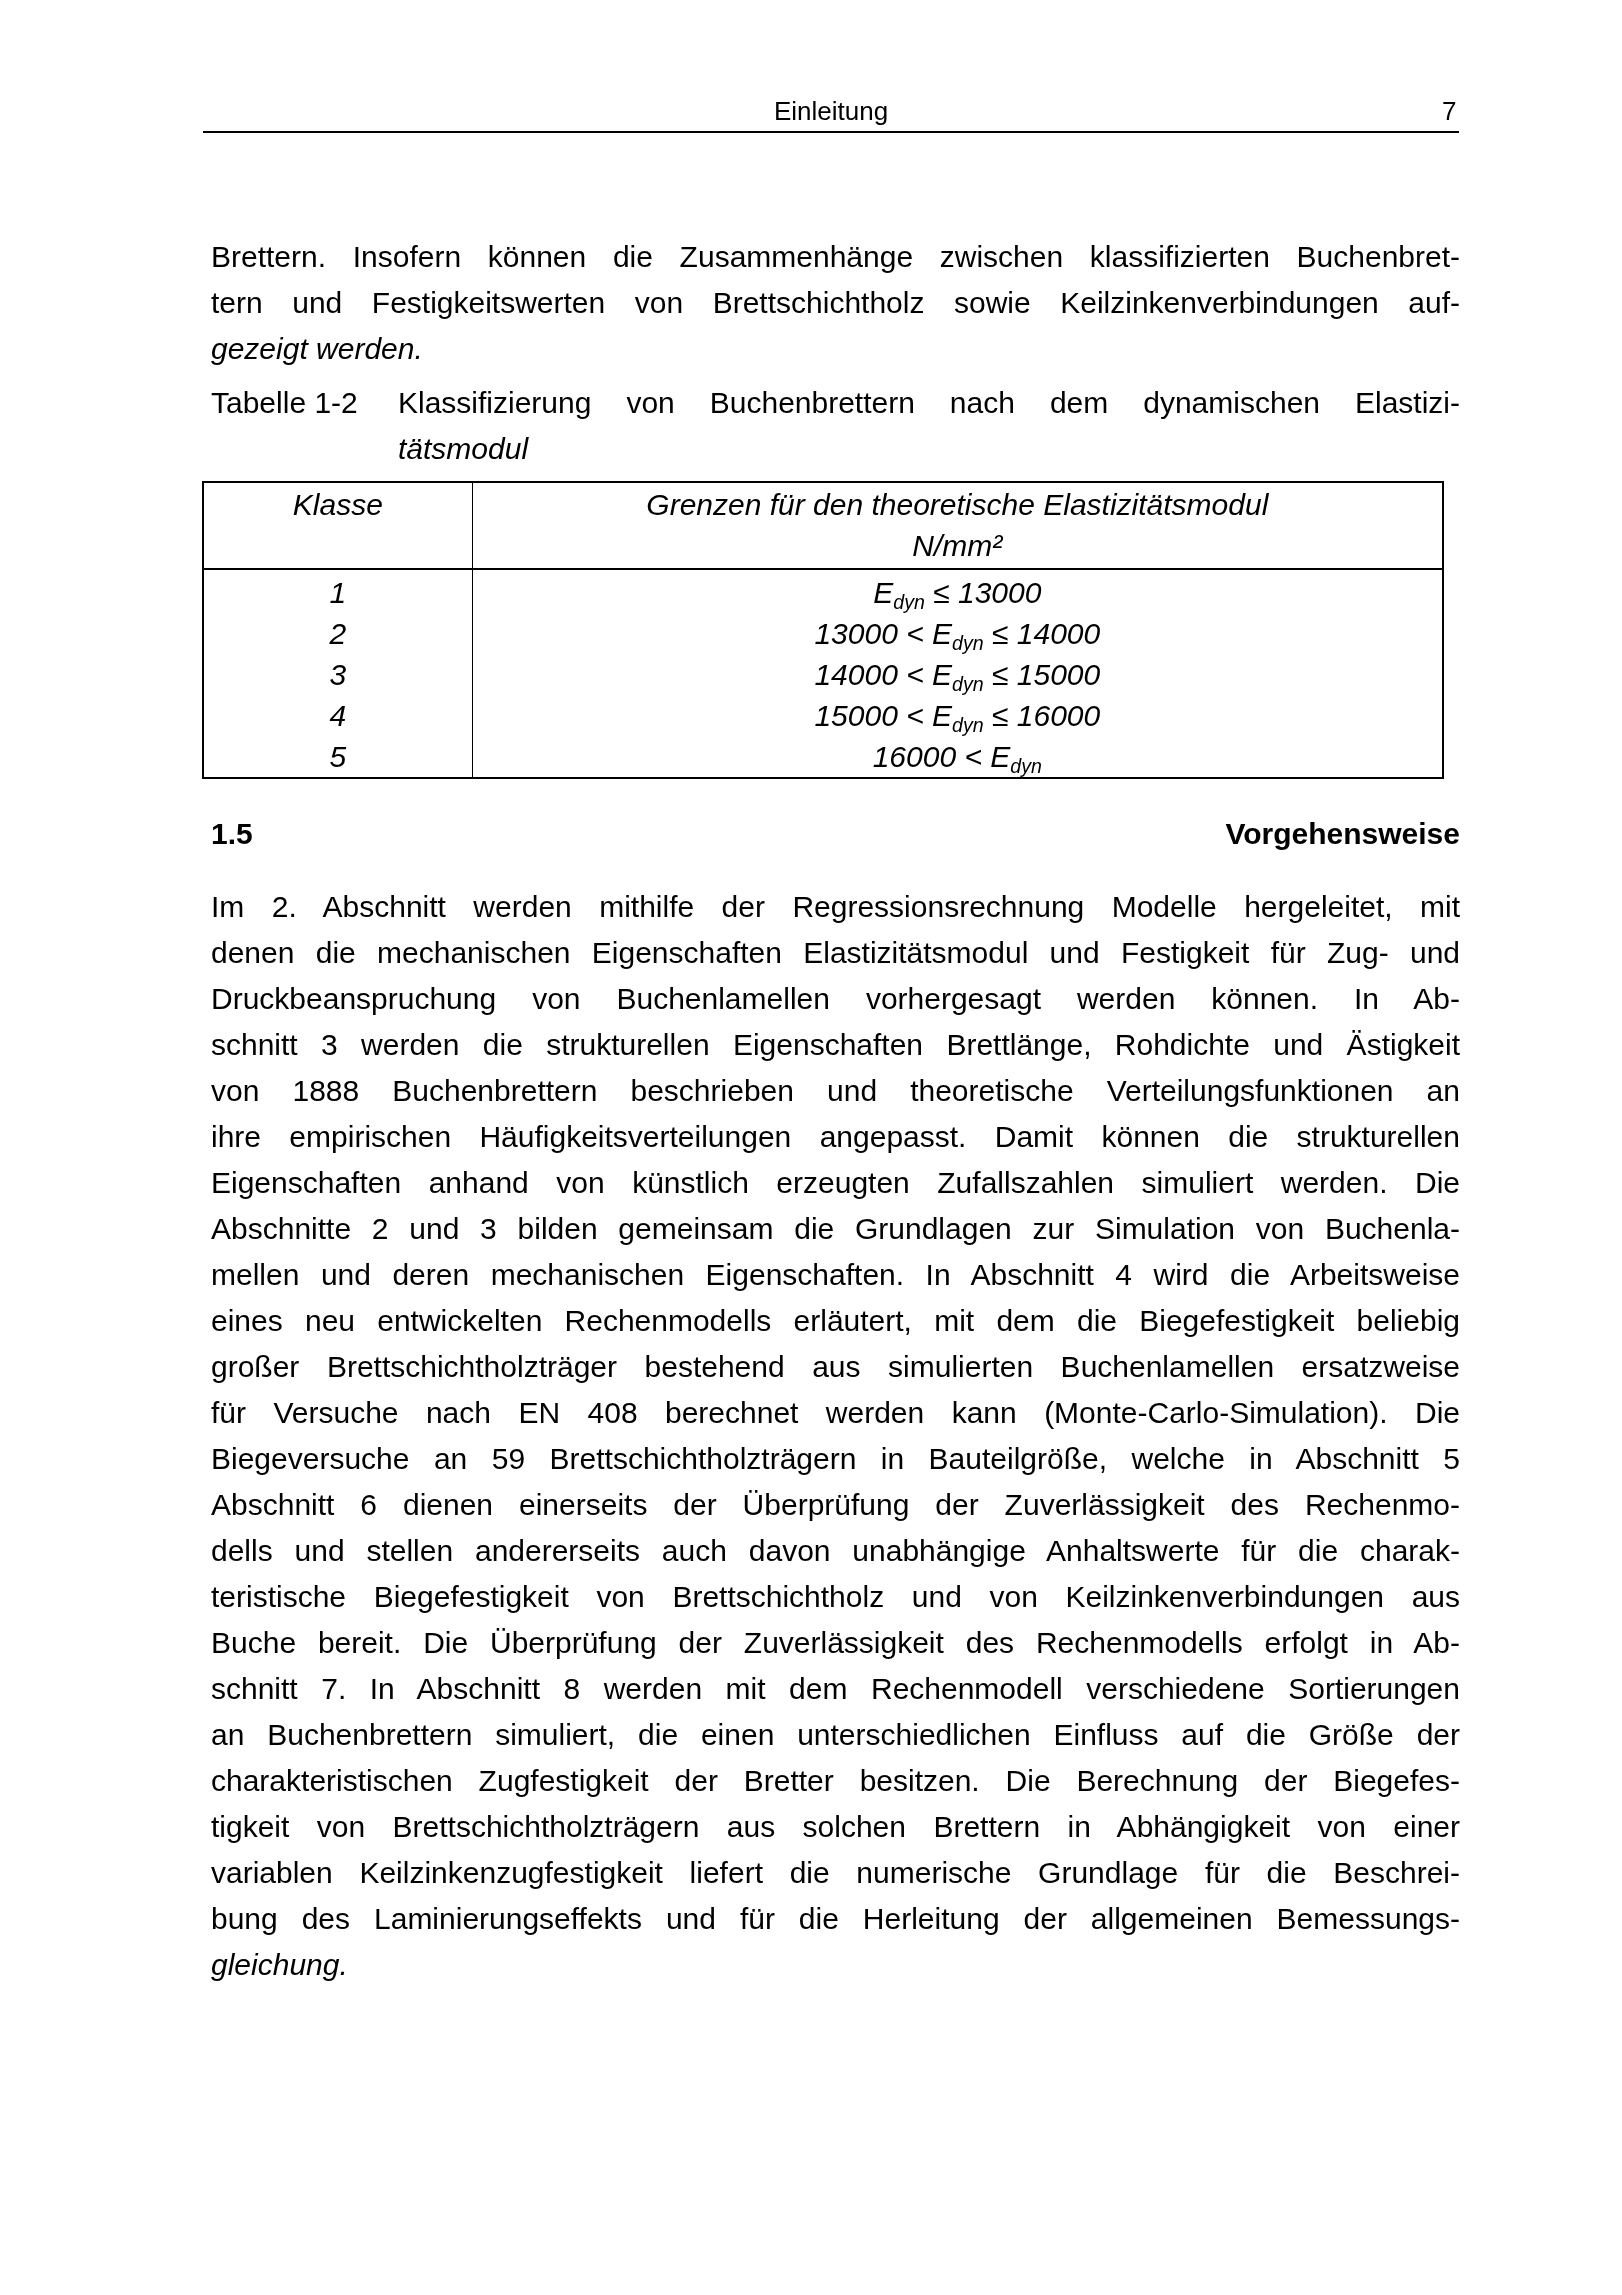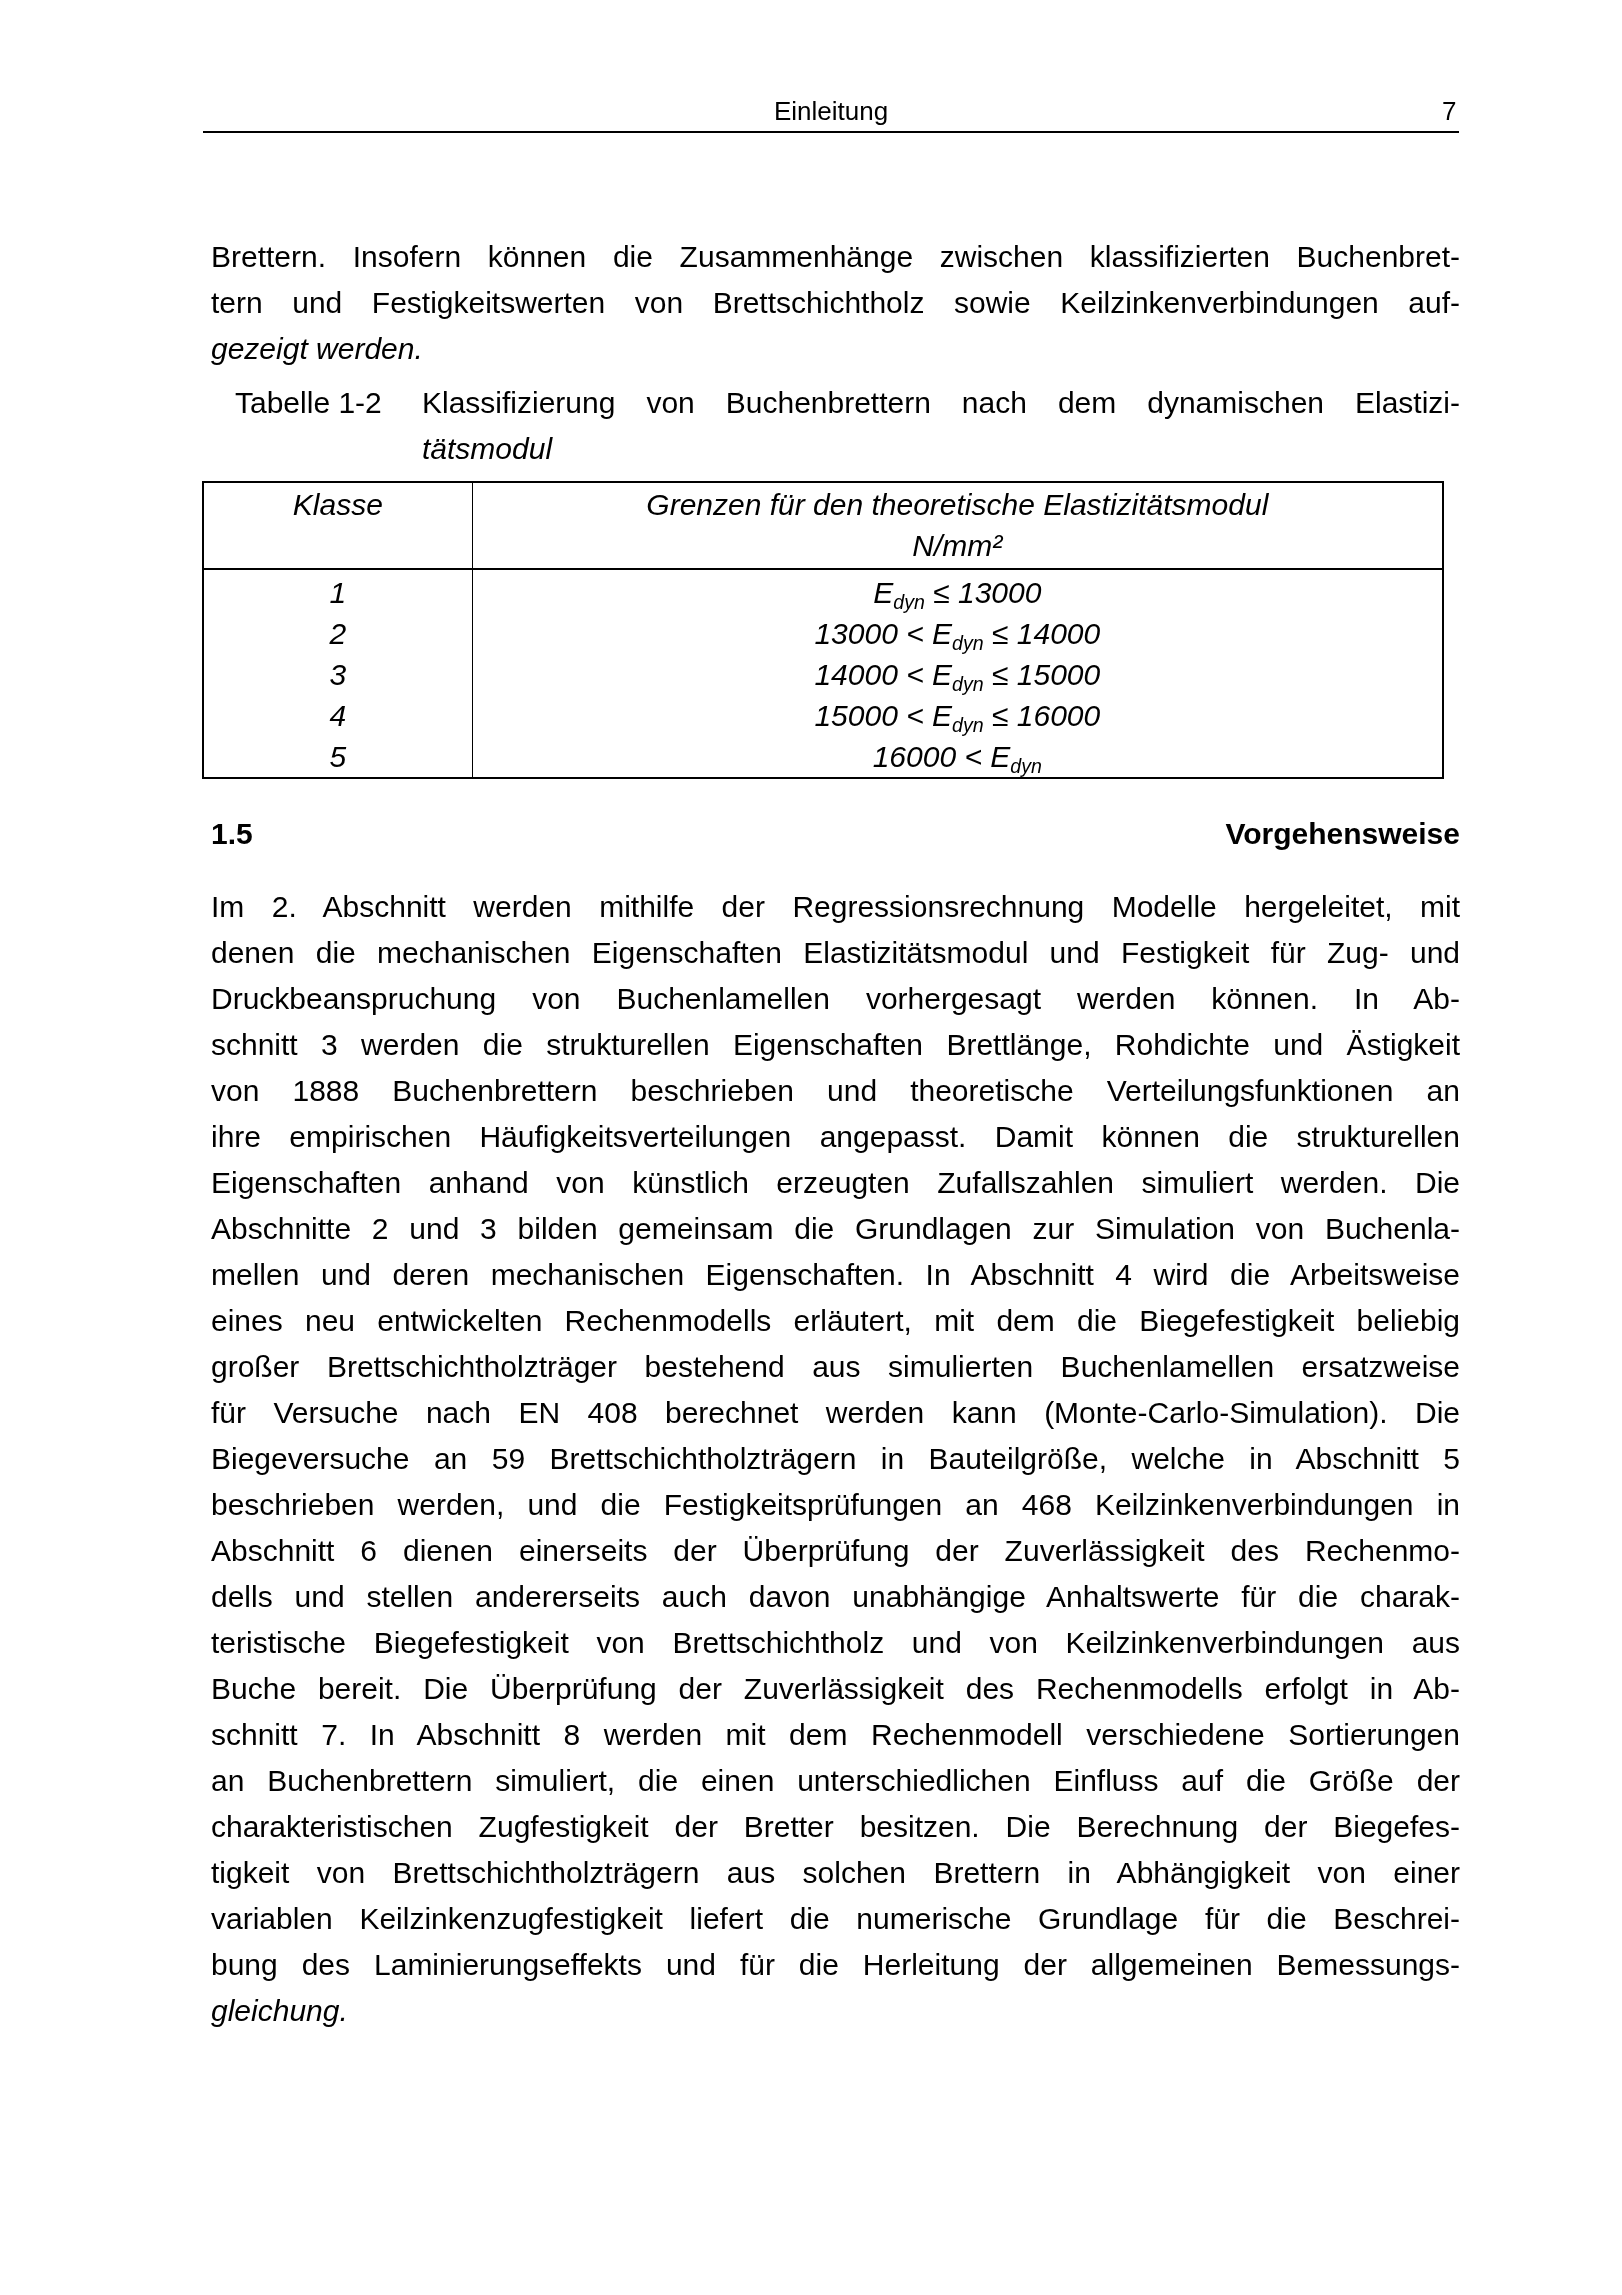--- a/index.html
+++ b/index.html
@@ -66,21 +66,20 @@
     .caption {
       display: flex;
       font-size: 30px;
       line-height: 46px;
       margin-top: 7.9px;
     }
     .caption-label {
       width: 187px;
       flex: 0 0 187px;
       white-space: nowrap;
-      margin-left: 24px;
     }
     .caption-text {
       flex: 1;
     }
     .data-table {
       margin-top: 9.2px;
       width: 1242px;
       margin-left: -9.2px;
       border-collapse: collapse;
       border: 2px solid #000;
@@ -200,21 +199,20 @@
     <span class="line">schnitt 3 werden die strukturellen Eigenschaften Brettlänge, Rohdichte und Ästigkeit</span>
     <span class="line">von 1888 Buchenbrettern beschrieben und theoretische Verteilungsfunktionen an</span>
     <span class="line">ihre empirischen Häufigkeitsverteilungen angepasst. Damit können die strukturellen</span>
     <span class="line">Eigenschaften anhand von künstlich erzeugten Zufallszahlen simuliert werden. Die</span>
     <span class="line">Abschnitte 2 und 3 bilden gemeinsam die Grundlagen zur Simulation von Buchenla-</span>
     <span class="line">mellen und deren mechanischen Eigenschaften. In Abschnitt 4 wird die Arbeitsweise</span>
     <span class="line">eines neu entwickelten Rechenmodells erläutert, mit dem die Biegefestigkeit beliebig</span>
     <span class="line">großer Brettschichtholzträger bestehend aus simulierten Buchenlamellen ersatzweise</span>
     <span class="line">für Versuche nach EN 408 berechnet werden kann (Monte-Carlo-Simulation). Die</span>
     <span class="line">Biegeversuche an 59 Brettschichtholzträgern in Bauteilgröße, welche in Abschnitt 5</span>
-    <span class="line">beschrieben werden, und die Festigkeitsprüfungen an 468 Keilzinkenverbindungen in</span>
     <span class="line">Abschnitt 6 dienen einerseits der Überprüfung der Zuverlässigkeit des Rechenmo-</span>
     <span class="line">dells und stellen andererseits auch davon unabhängige Anhaltswerte für die charak-</span>
     <span class="line">teristische Biegefestigkeit von Brettschichtholz und von Keilzinkenverbindungen aus</span>
     <span class="line">Buche bereit. Die Überprüfung der Zuverlässigkeit des Rechenmodells erfolgt in Ab-</span>
     <span class="line">schnitt 7. In Abschnitt 8 werden mit dem Rechenmodell verschiedene Sortierungen</span>
     <span class="line">an Buchenbrettern simuliert, die einen unterschiedlichen Einfluss auf die Größe der</span>
     <span class="line">charakteristischen Zugfestigkeit der Bretter besitzen. Die Berechnung der Biegefes-</span>
     <span class="line">tigkeit von Brettschichtholzträgern aus solchen Brettern in Abhängigkeit von einer</span>
     <span class="line">variablen Keilzinkenzugfestigkeit liefert die numerische Grundlage für die Beschrei-</span>
     <span class="line">bung des Laminierungseffekts und für die Herleitung der allgemeinen Bemessungs-</span>

